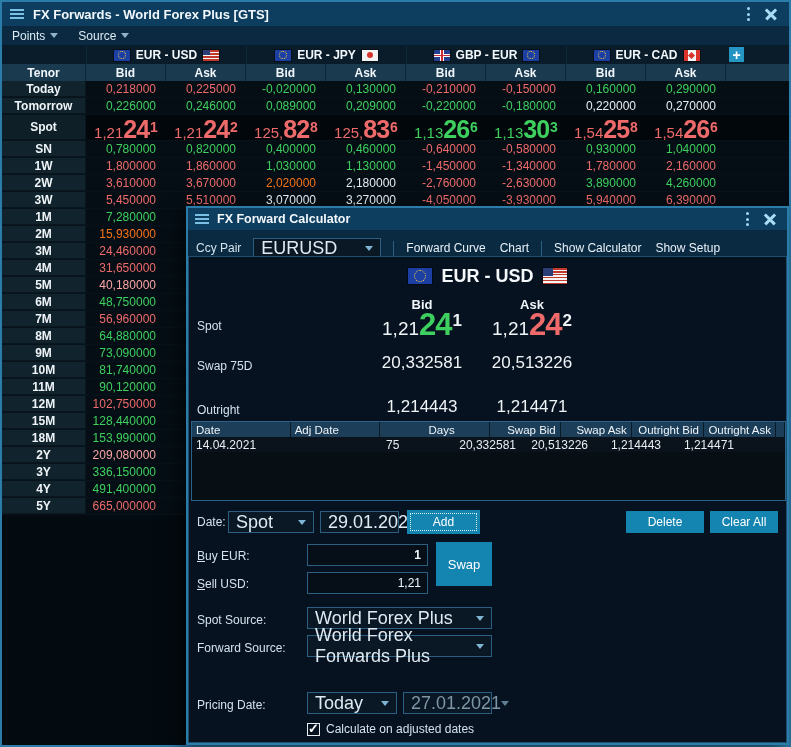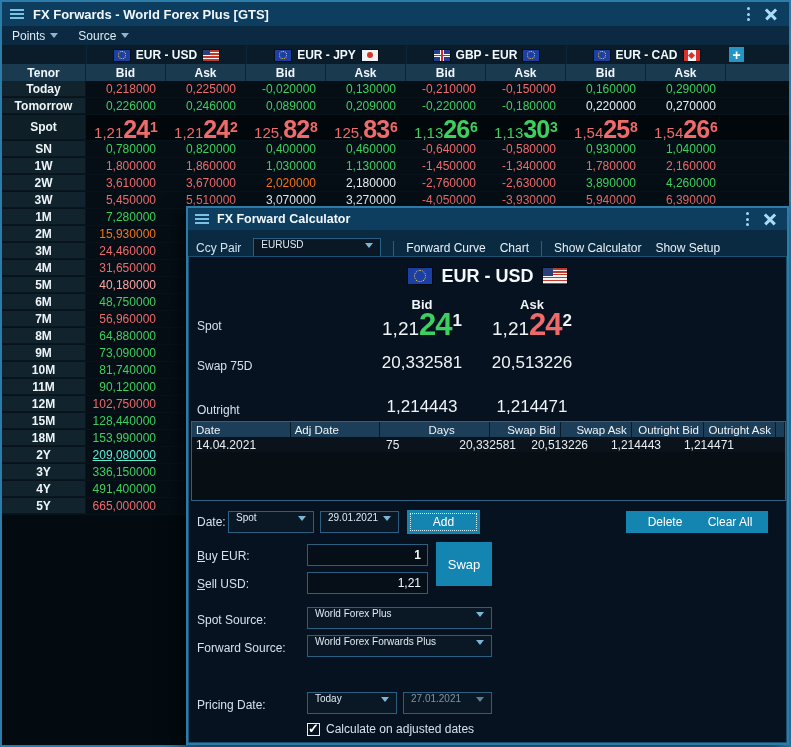--- a/index.html
+++ b/index.html
@@ -70,21 +70,21 @@
   .spot-cell .pfx{font-size:15px;}
   .spot-cell .pips{font-size:25px;font-weight:bold;letter-spacing:-1px;}
   .spot-cell .frac{font-size:14px;font-weight:bold;transform:translateY(-6px);margin-left:1px;}
 
   
   .dialog{position:absolute;left:184px;top:204px;width:603px;height:539px;border:2px solid #2b7ca9;background:#081523;
           box-sizing:border-box;box-shadow:-6px 6px 18px rgba(0,0,0,.55);}
   .dialog .titlebar{height:22px;padding:0 7px;gap:8px;}
   .dialog .title-text{font-size:12.5px;}
   .dlg-toolbar{height:36px;background:#0a2a42;display:flex;align-items:center;padding:0 8px;gap:12px;font-size:12px;color:#e8f1f8;}
-  .combo{background:#0a1724;border:1px solid #2a5f82;height:20px;display:flex;align-items:flex-start;padding:0 7px;font-size:10px;
+  .combo{background:#0a1724;border:1px solid #2a5f82;height:20px;display:flex;align-items:center;padding:0 7px;font-size:18px;
          color:#dfeaf2;box-sizing:border-box;position:relative;cursor:pointer;}
   .combo .carr{margin-left:auto;width:0;height:0;border:4px solid transparent;border-top:5px solid #7fb5d4;margin-top:4px;}
   .ccy-combo{width:128px;}
   .vsep{width:1px;height:15px;background:#2a5f82;}
   .tbi{cursor:pointer;white-space:nowrap;}
 
   .dlg-body{position:absolute;left:0;top:48px;width:599px;height:487px;background:#071220;border:1px solid #1b5070;box-sizing:border-box;}
   .abs{position:absolute;}
   .lbl{font-size:12px;color:#d2e2ec;white-space:nowrap;}
 
@@ -354,21 +354,21 @@
       <div class="grow">
         <div class="tenor">15M</div>
         <div class="cell" style="color: rgb(62, 208, 94);">128,440000</div>
       </div>
       <div class="grow">
         <div class="tenor">18M</div>
         <div class="cell" style="color: rgb(62, 208, 94);">153,990000</div>
       </div>
       <div class="grow">
         <div class="tenor">2Y</div>
-        <div class="cell" style="color: #5eead4; text-decoration: underline;">209,080000</div>
+        <div class="cell" style="color: #fca5a5;">209,080000</div>
       </div>
       <div class="grow">
         <div class="tenor">3Y</div>
         <div class="cell" style="color: rgb(62, 208, 94);">336,150000</div>
       </div>
       <div class="grow">
         <div class="tenor">4Y</div>
         <div class="cell" style="color: rgb(62, 208, 94);">491,400000</div>
       </div>
       <div class="grow">
@@ -475,21 +475,21 @@
       <div class="abs combo" style="left:39px;top:254px;width:86px;height:22px;">
         <span>Spot</span>
         <span class="carr"></span>
       </div>
       <div class="abs combo" style="left:131px;top:254px;width:79px;height:22px;">
         <span>29.01.2021</span>
         <span class="carr"></span>
       </div>
       <button class="abs btn btn-add" style="left:218px;top:253px;width:73px;height:24px;">Add</button>
       <button class="abs btn" style="left:437px;top:254px;width:78px;height:22px;">Delete</button>
-      <button class="abs btn" style="left:503px;top:254px;width:76px;height:22px;">Clear All</button>
+      <button class="abs btn" style="left:521px;top:254px;width:68px;height:22px;">Clear All</button>
 
       <div class="abs lbl" id="buy-label" style="left:8px;top:292px;"><u>B</u>uy EUR:</div>
       <input class="abs inp inp-bold" style="left: 118px; top: 287px; width: 121px; height: 22px;" value="1">
       <button class="abs btn" style="left:247px;top:285px;width:56px;height:44px;font-size:13px;">Swap</button>
       <div class="abs lbl" id="sell-label" style="left:8px;top:320px;"><u>S</u>ell USD:</div>
       <input class="abs inp" style="left: 118px; top: 315px; width: 121px; height: 22px;" value="1,21">
 
       <div class="abs lbl" style="left:8px;top:356px;">Spot Source:</div>
       <div class="abs combo" style="left:118px;top:350px;width:185px;height:22px;">
         <span>World Forex Plus</span>

